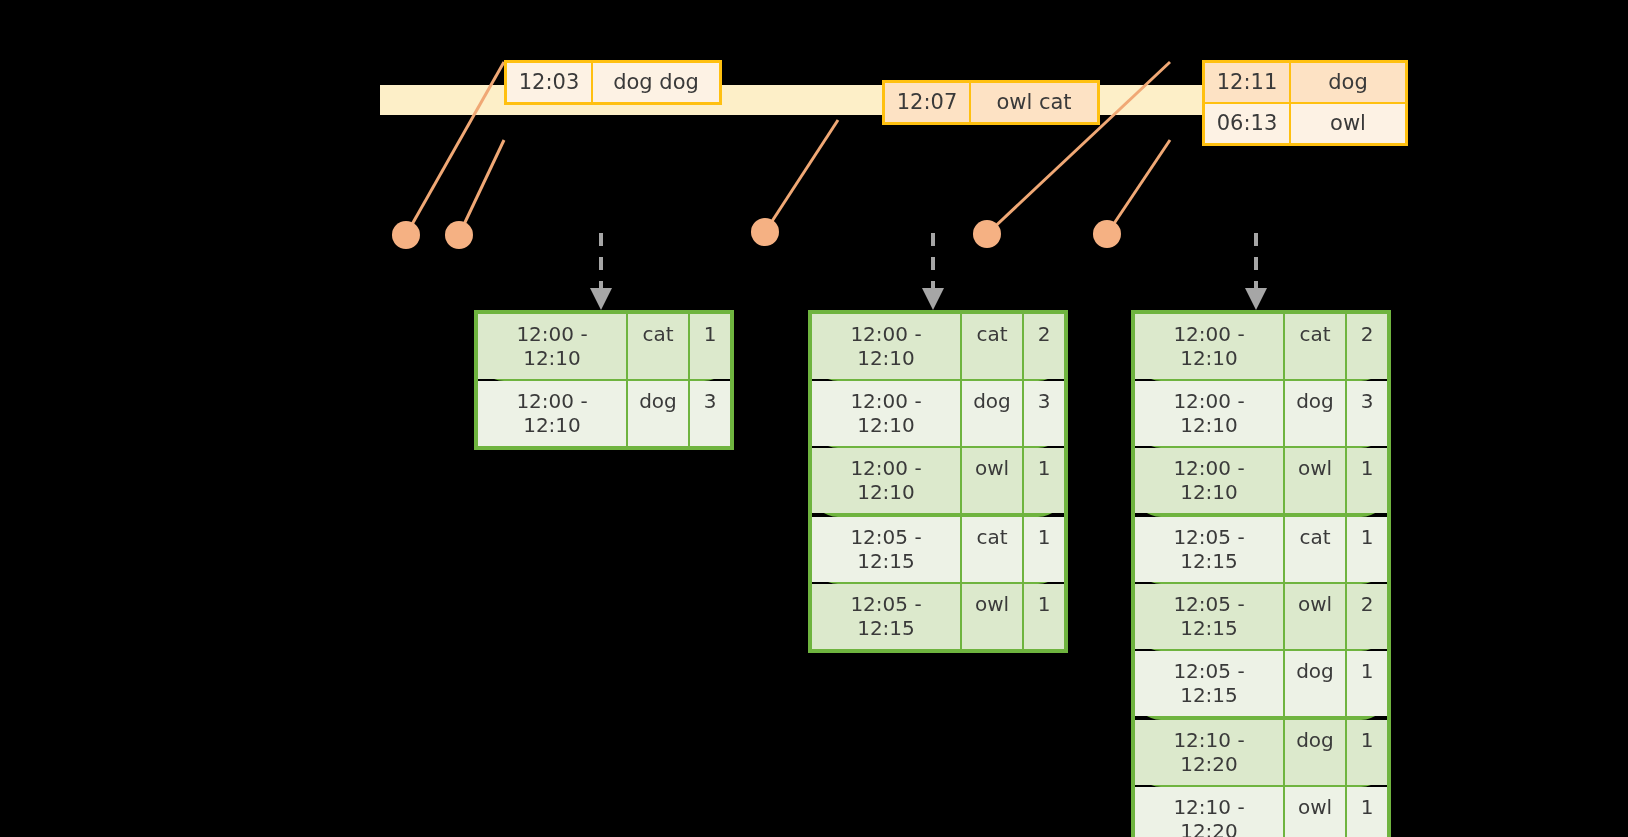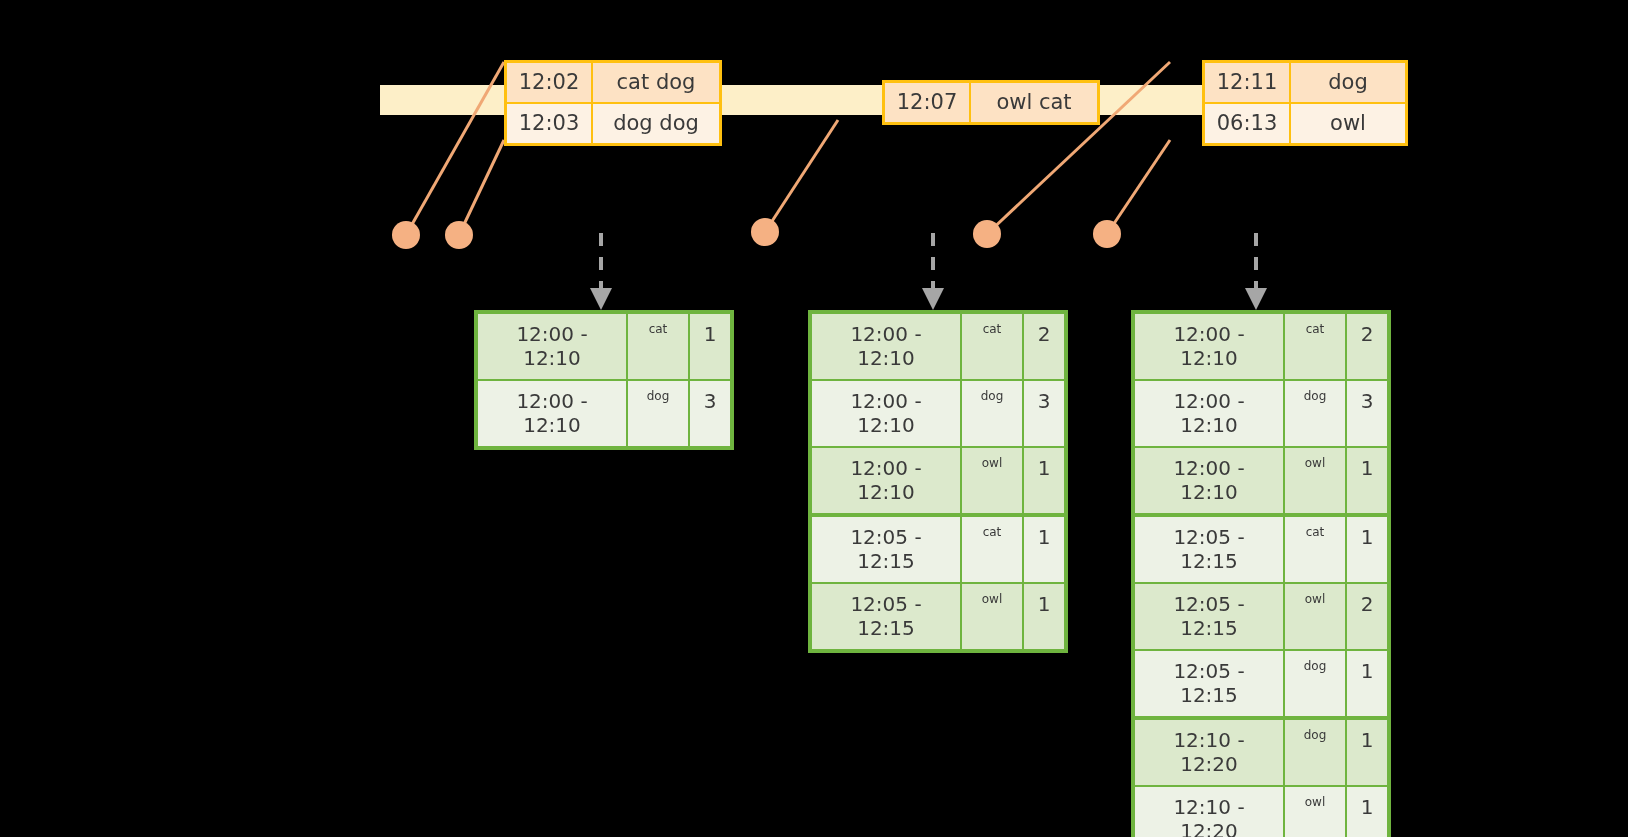--- a/index.html
+++ b/index.html
@@ -16,25 +16,25 @@
   .evt-time{width:84px;box-sizing:border-box;text-align:center;
             font-size:21px;color:#3a3a3a;padding:7px 0 8px;}
   .evt-words{box-sizing:border-box;text-align:center;
              font-size:21px;color:#3a3a3a;padding:7px 12px 8px;
              border-left:2px solid #FFC010;}
   .shade-a .evt-time,.shade-a .evt-words{background:#FDE2C4;}
   .shade-b .evt-time,.shade-b .evt-words{background:#FDF2E4;}
 
   
   .res-table{position:absolute;border:4px solid #6FB43F;box-sizing:border-box;z-index:5;}
-  .res-row{display:flex;flex-direction:row;border-bottom:2px solid #6FB43F;}
+  .res-row{display:flex;flex-direction:row;border-bottom:2px solid #6FB43F;border-radius:26px;}
   .res-row:last-child{border-bottom:none;}
   .res-win{box-sizing:border-box;text-align:center;font-size:20px;color:#3a3a3a;
            padding:8px 10px 9px;}
-  .res-key{box-sizing:border-box;text-align:center;font-size:12px;color:#3a3a3a;
+  .res-key{box-sizing:border-box;text-align:center;font-size:20px;color:#3a3a3a;
            padding:8px 10px 6px;border-left:2px solid #6FB43F;}
   .res-val{box-sizing:border-box;text-align:center;font-size:20px;color:#3a3a3a;
            padding:8px 10px 9px;border-left:2px solid #6FB43F;}
   .rshade-a .res-win,.rshade-a .res-key,.rshade-a .res-val{background:#DCE9CC;}
   .rshade-b .res-win,.rshade-b .res-key,.rshade-b .res-val{background:#EDF2E6;}
   .res-sep{border-bottom:4px solid #6FB43F;}
 </style>
 </head>
 <body>
 
@@ -60,24 +60,20 @@
       <line x1="601" y1="233" x2="601" y2="288"></line>
       <line x1="933" y1="233" x2="933" y2="288"></line>
       <line x1="1256" y1="233" x2="1256" y2="288"></line>
     </g>
     <polygon points="590,288 612,288 601,310" fill="#A6A6A6"></polygon>
     <polygon points="922,288 944,288 933,310" fill="#A6A6A6"></polygon>
     <polygon points="1245,288 1267,288 1256,310" fill="#A6A6A6"></polygon>
   </svg>
 
   <div class="evt-box" id="evt-1" style="left:504px;top:60px;">
-      <div class="evt-row shade-a">
-        <div class="evt-time">12:02</div>
-        <div class="evt-words" style="width: 128px;">cat dog</div>
-      </div>
       <div class="evt-row shade-b">
         <div class="evt-time">12:03</div>
         <div class="evt-words" style="width: 128px;">dog dog</div>
       </div>
     </div>
   <div class="evt-box" id="evt-2" style="left:882px;top:80px;">
       <div class="evt-row shade-a">
         <div class="evt-time">12:07</div>
         <div class="evt-words" style="width: 128px;">owl cat</div>
       </div>

